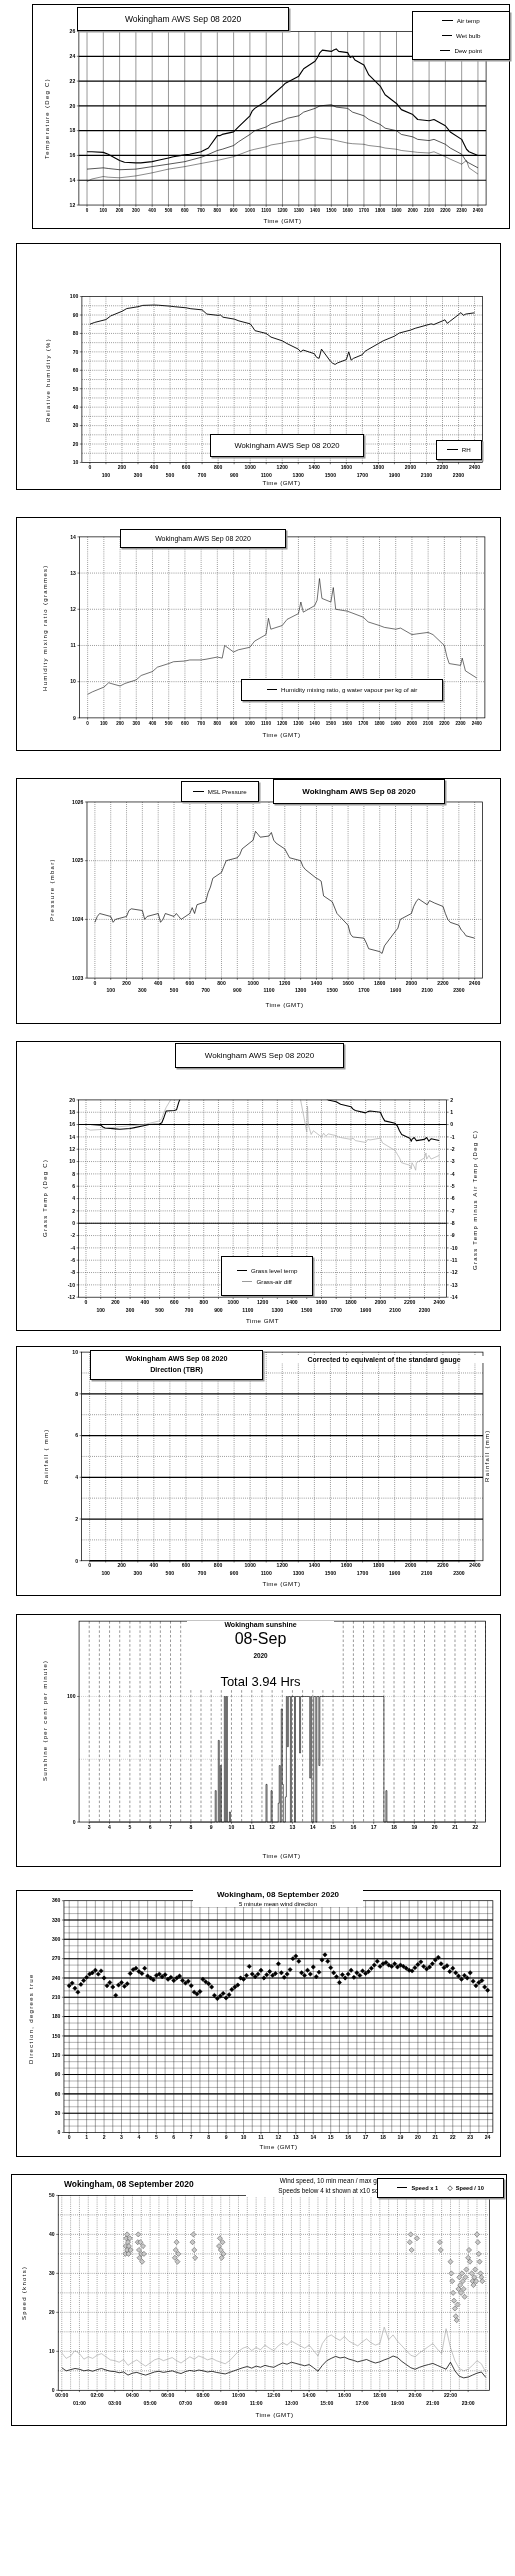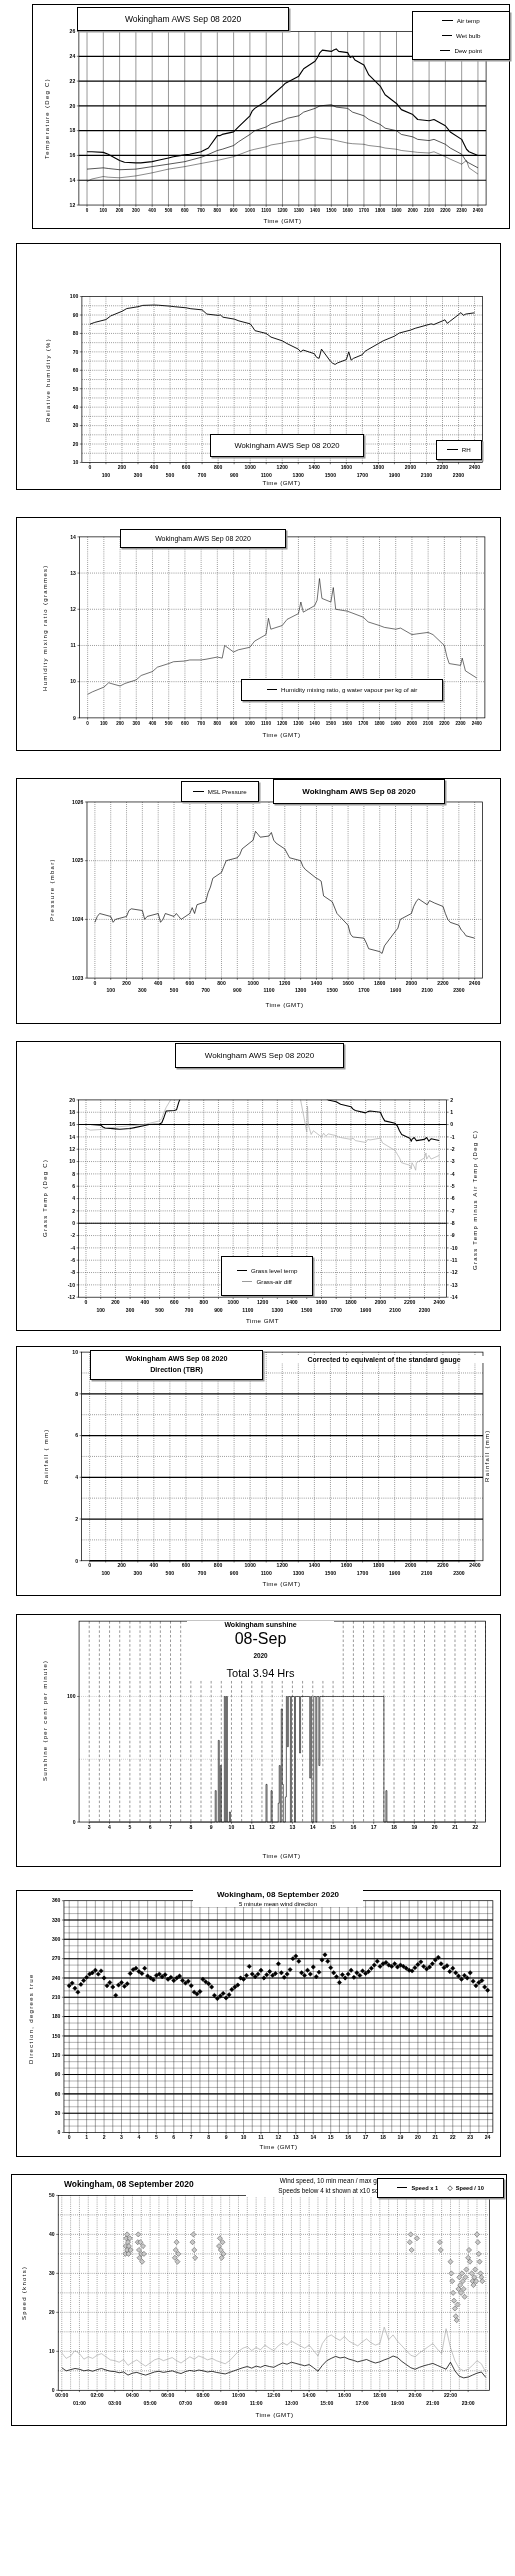--- a/index.html
+++ b/index.html
@@ -1462,21 +1462,21 @@
   </div>
 <div class="vlabel" style="left:482px;top:1381px;width:10.3px;height:150px">
     <span>Rainfall (mm)</span>
   </div>
 <div class="xlab" style="left:230px;top:1580px;width:103px"><span>Time (GMT)</span></div>
 
 <div class="ovl plain c" style="left:187px;top:1621px;width:147px">
   <div style="font-weight:700;font-size:7px">Wokingham sunshine</div>
   <div style="font-size:16px;margin-top:2.1px">08-Sep</div>
   <div style="font-weight:700;font-size:6.4px;margin-top:4.1px">2020</div>
-  <div style="font-size:11px;margin-top:8px">Total 3.94 Hrs</div>
+  <div style="font-size:13px;margin-top:15px">Total 3.94 Hrs</div>
 </div>
 <div class="vlabel" style="left:40px;top:1646px;width:10.3px;height:149px">
     <span>Sunshine (per cent per minute)</span>
   </div>
 <div class="xlab" style="left:230px;top:1852px;width:103px"><span>Time (GMT)</span></div>
 
 <div class="ovl plain c" style="left:193px;top:1890px;width:170px">
   <div style="font-weight:700;font-size:8px">Wokingham,  08 September 2020</div>
   <div style="font-size:6px;margin-top:2.1px">5 minute mean wind direction</div>
 </div>

